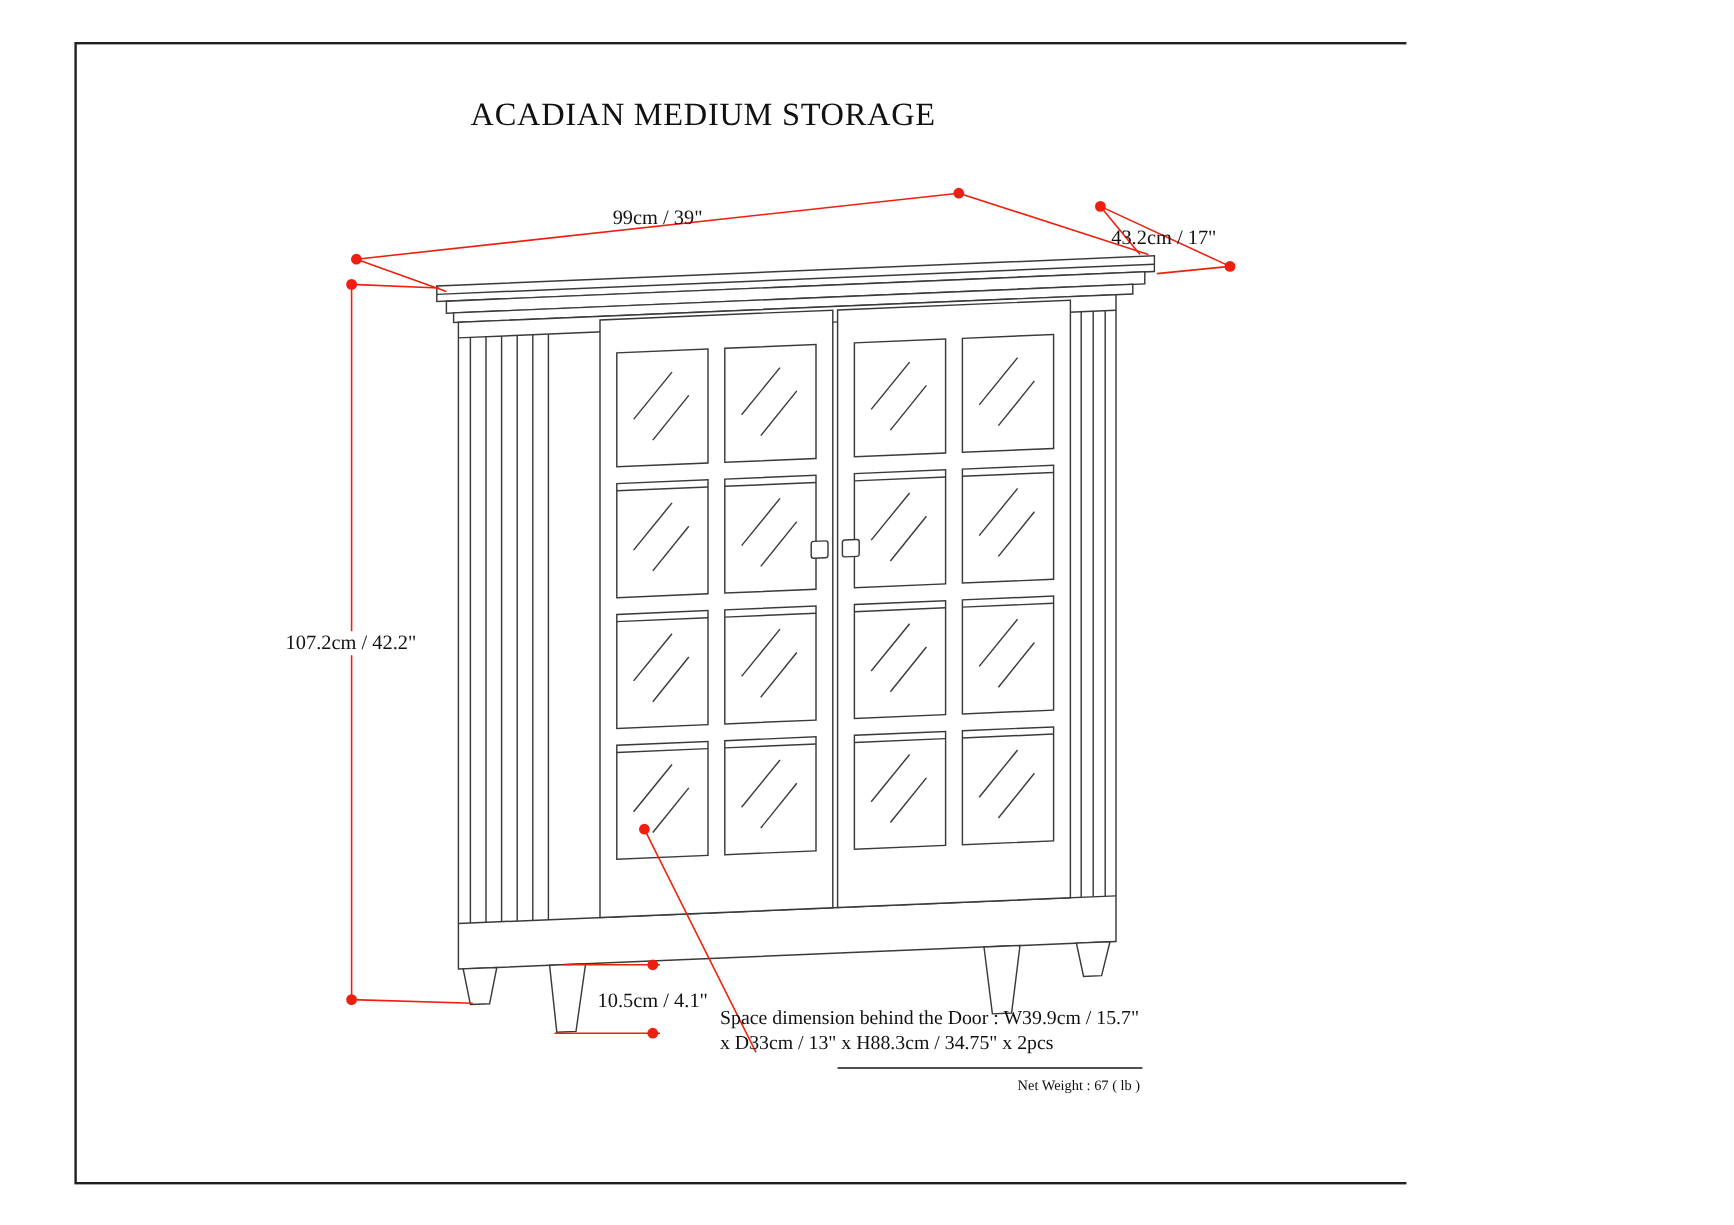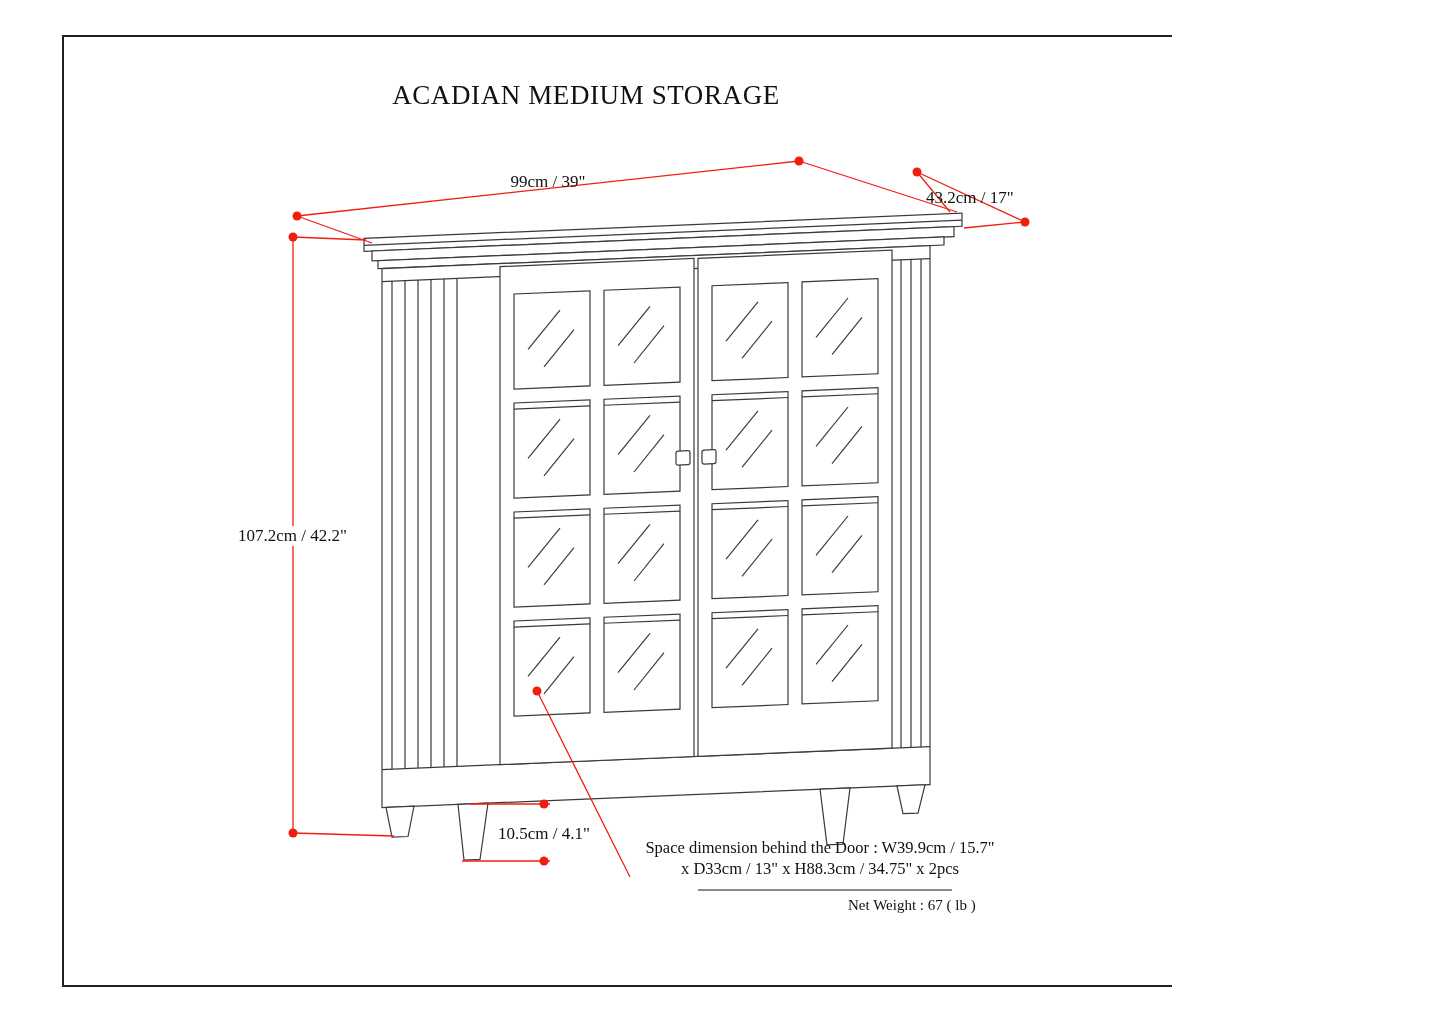--- a/index.html
+++ b/index.html
@@ -3,21 +3,21 @@
 <meta charset="utf-8">
 <style>
   html,body{margin:0;padding:0;background:#fff;}
   .page{position:relative;width:1172px;height:1021px;background:#fff;overflow:hidden;
         font-family:"Liberation Serif","DejaVu Serif",serif;color:#111;}
   .frame{position:absolute;left:62px;top:35px;width:1327px;height:948px;border:2px solid #202020;}
   svg.draw{position:absolute;left:0;top:0;width:1445px;height:1021px;}
   .title{position:absolute;left:0;right:0;top:80px;text-align:center;font-size:27px;letter-spacing:.6px;}
   .lbl{position:absolute;font-size:17px;white-space:nowrap;}
   .bgw{background:#fff;padding:0 4px;}
-  .space-note{position:absolute;left:600px;top:837px;width:440px;text-align:center;
+  .space-note{position:absolute;left:600px;top:837px;width:440px;
               font-size:16.5px;line-height:21px;}
 </style>
 </head>
 <body>
 
 <div class="page">
 
   <div class="frame"></div>
 
   <svg class="draw" viewBox="0 0 1445 1021">
@@ -148,15 +148,15 @@
 
   <div class="lbl bgw" style="left:234px;top:526px;">107.2cm / 42.2"</div>
 
   <div class="lbl bgw" style="left:494px;top:824px;">10.5cm / 4.1"</div>
 
   <div class="space-note">
     <div>Space dimension behind the Door : W39.9cm / 15.7"</div>
     <div>x D33cm / 13" x H88.3cm / 34.75" x 2pcs</div>
   </div>
 
-  <div class="lbl" style="left:848px;top:897px;font-size:15px;">Net Weight : 67 ( lb )</div>
+  <div class="lbl" style="left:848px;top:897px;font-size:12px;">Net Weight : 67 ( lb )</div>
 
 </div>
 
 </body></html>

